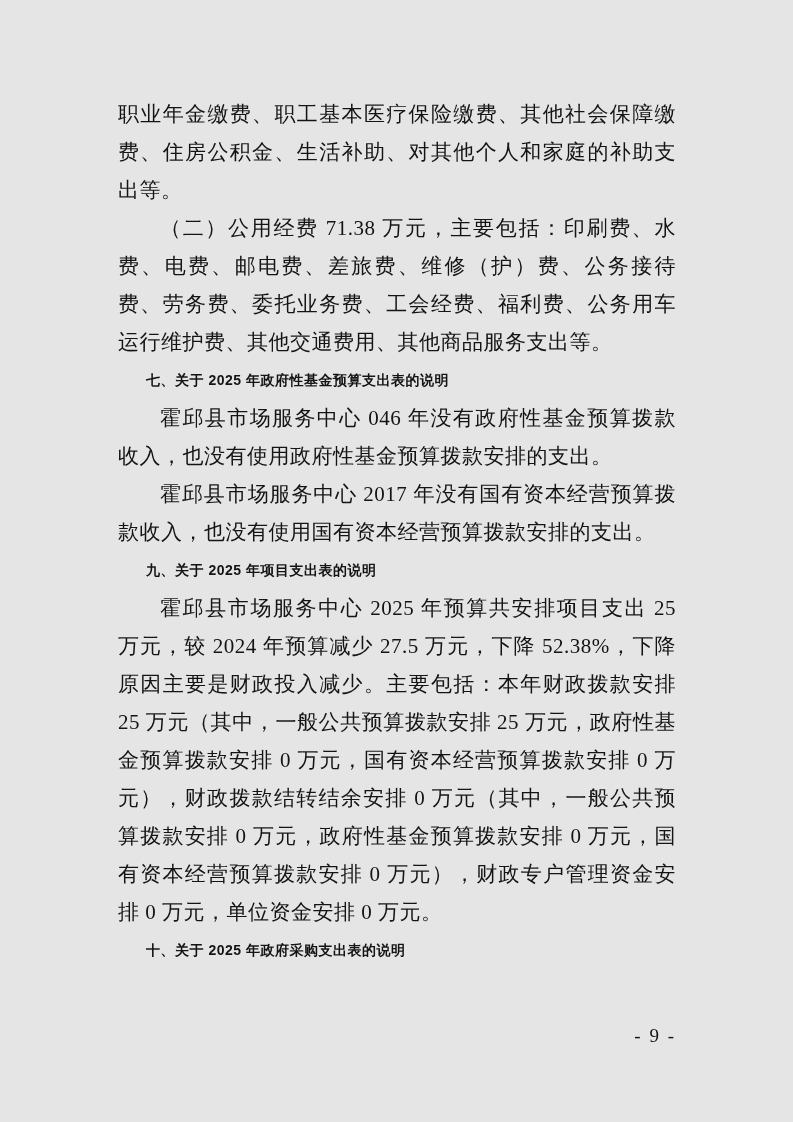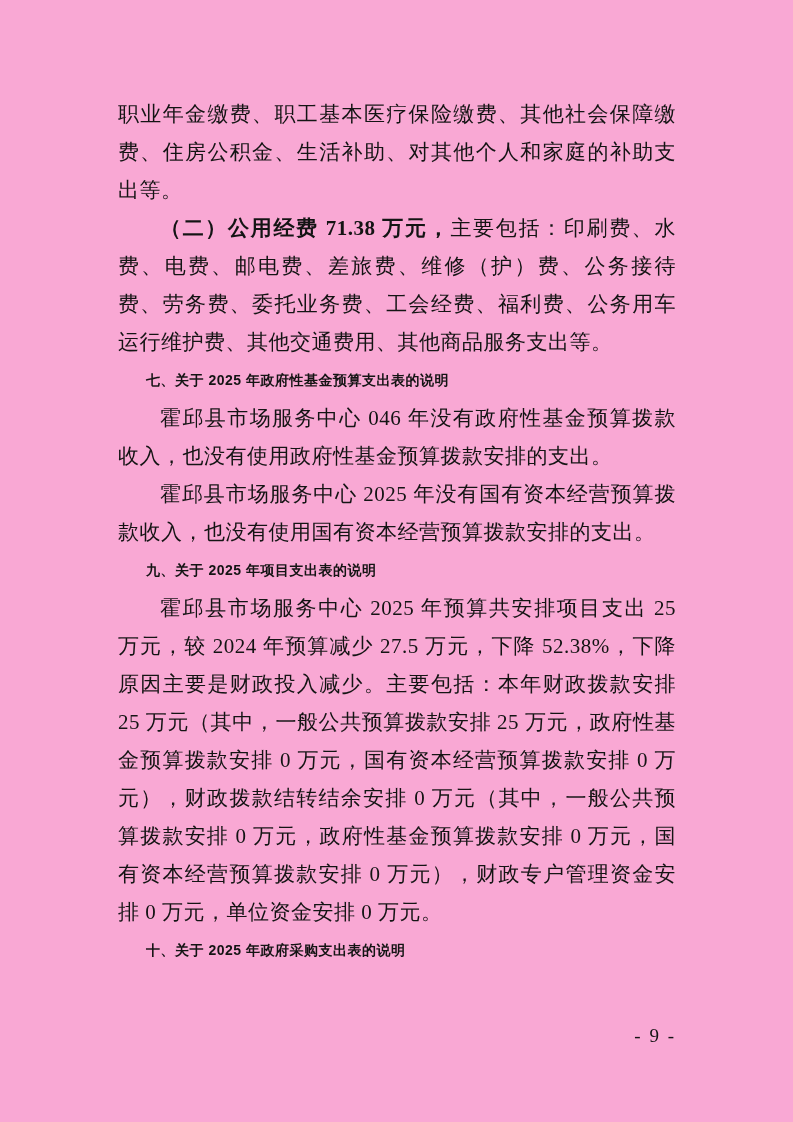--- a/index.html
+++ b/index.html
@@ -7,39 +7,39 @@
     width: 793px;
     height: 1122px;
     background: #ffffff;
     font-family: "Liberation Serif", "DejaVu Serif", serif;
     color: #141414;
   }
   .page {
     position: relative;
     width: 793px;
     height: 1122px;
-    background: #f9a8d4;
+    background: #e5e5e5;
     overflow: hidden;
   }
   .content {
     position: absolute;
     top: 95px;
     left: 118px;
     width: 558px;
   }
   .para {
     font-size: 21px;
     line-height: 38px;
     letter-spacing: 0.5px;
     text-align: justify;
     color: #141414;
   }
   .para.indent { text-indent: 2em; }
   .bold-lead {
-    font-weight: 700;
+    font-weight: 400;
     margin-top: 8px;
   }
   .heading {
     font-family: "Liberation Sans", "DejaVu Sans", sans-serif;
     font-weight: 700;
     font-size: 14px;
     line-height: 38px;
     letter-spacing: 0.5px;
     text-indent: 2em;
     color: #141414;
@@ -62,21 +62,21 @@
 
     <p class="para">职业年金缴费、职工基本医疗保险缴费、其他社会保障缴费、住房公积金、生活补助、对其他个人和家庭的补助支出等。</p>
 
     <p class="para indent"><span class="bold-lead">（二）公用经费 71.38 万元，</span><span>主要包括：印刷费、水费、电费、邮电费、差旅费、维修（护）费、公务接待费、劳务费、委托业务费、工会经费、福利费、公务用车运行维护费、其他交通费用、其他商品服务支出等。</span></p>
 
     <h2 class="heading">七、关于 2025 年政府性基金预算支出表的说明</h2>
 
     <p class="para indent">霍邱县市场服务中心 046 年没有政府性基金预算拨款收入，也没有使用政府性基金预算拨款安排的支出。</p>
 
 
-    <p class="para indent">霍邱县市场服务中心 2025 年没有国有资本经营预算拨款收入，也没有使用国有资本经营预算拨款安排的支出。</p>
+    <p class="para indent">霍邱县市场服务中心 2017 年没有国有资本经营预算拨款收入，也没有使用国有资本经营预算拨款安排的支出。</p>
 
     <h2 class="heading">九、关于 2025 年项目支出表的说明</h2>
 
     <p class="para indent">霍邱县市场服务中心 2025 年预算共安排项目支出 25 万元，较 2024 年预算减少 27.5 万元，下降 52.38%，下降原因主要是财政投入减少。主要包括：本年财政拨款安排 25 万元（其中，一般公共预算拨款安排 25 万元，政府性基金预算拨款安排 0 万元，国有资本经营预算拨款安排 0 万元），财政拨款结转结余安排 0 万元（其中，一般公共预算拨款安排 0 万元，政府性基金预算拨款安排 0 万元，国有资本经营预算拨款安排 0 万元），财政专户管理资金安排 0 万元，单位资金安排 0 万元。</p>
 
     <h2 class="heading">十、关于 2025 年政府采购支出表的说明</h2>
 
   </div>
 
   <div class="page-number">- 9 -</div>

